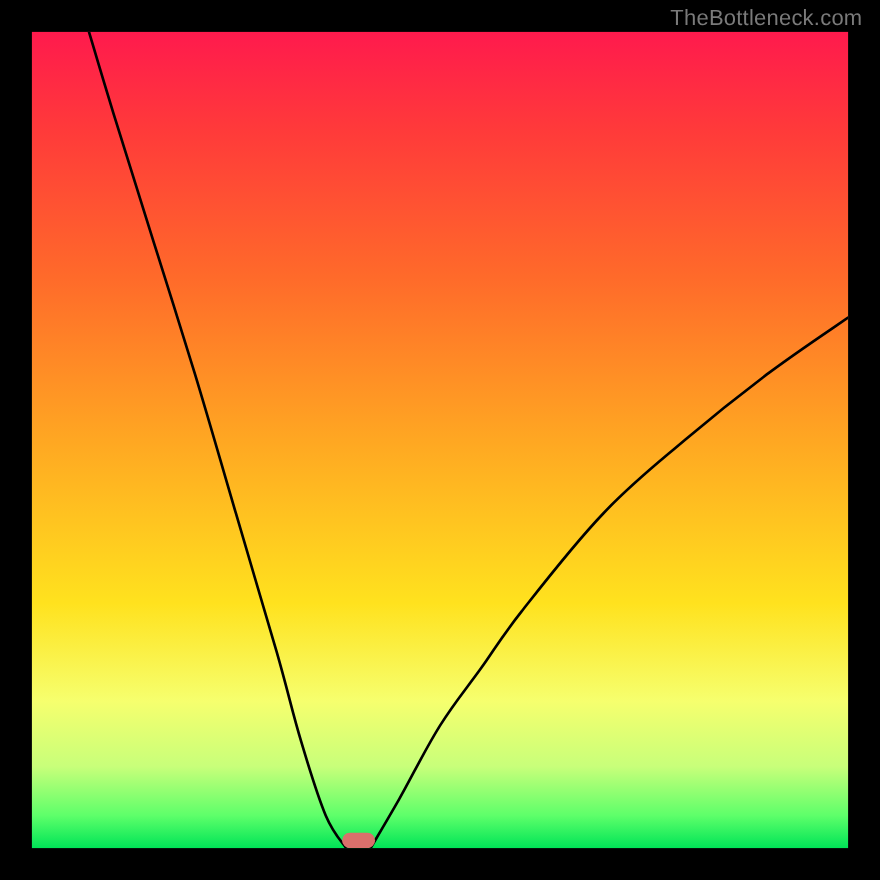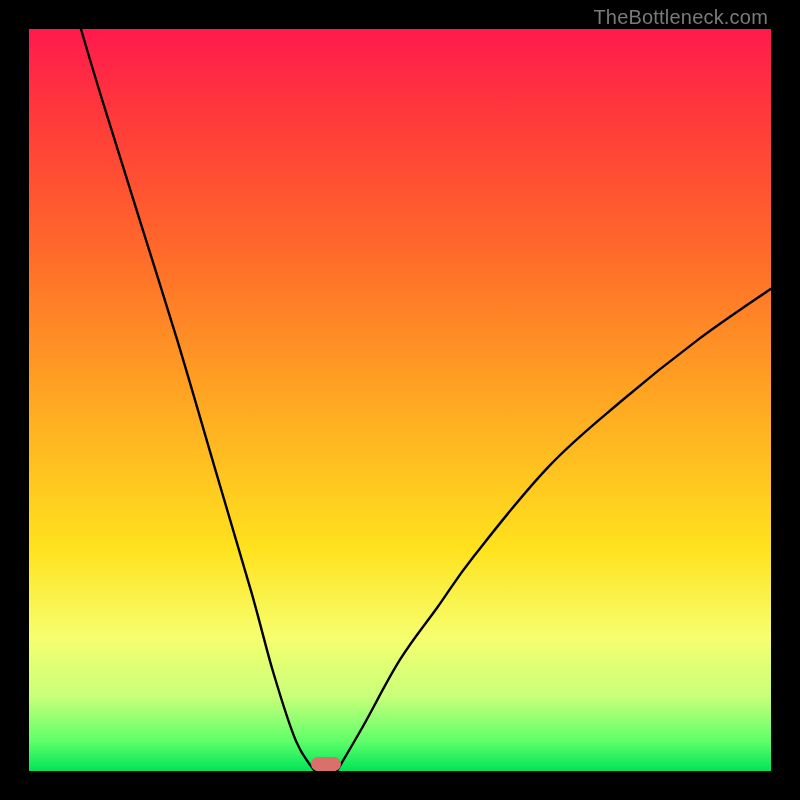--- a/index.html
+++ b/index.html
@@ -33,21 +33,21 @@
       #ffe21e 70%,
       #f6ff6e 82%,
       #c8ff7a 90%,
       #5eff6a 96%,
       #00e457 100%
     );
   }
   .watermark {
     position: absolute;
     top: 6px;
-    right: 32px;
+    right: 16px;
     color: #7a7a7a;
     font-size: 20px;
     font-weight: 400;
     letter-spacing: 0.2px;
     user-select: none;
   }
   svg.curves {
     position: absolute;
     inset: 0;
     width: 742px;

